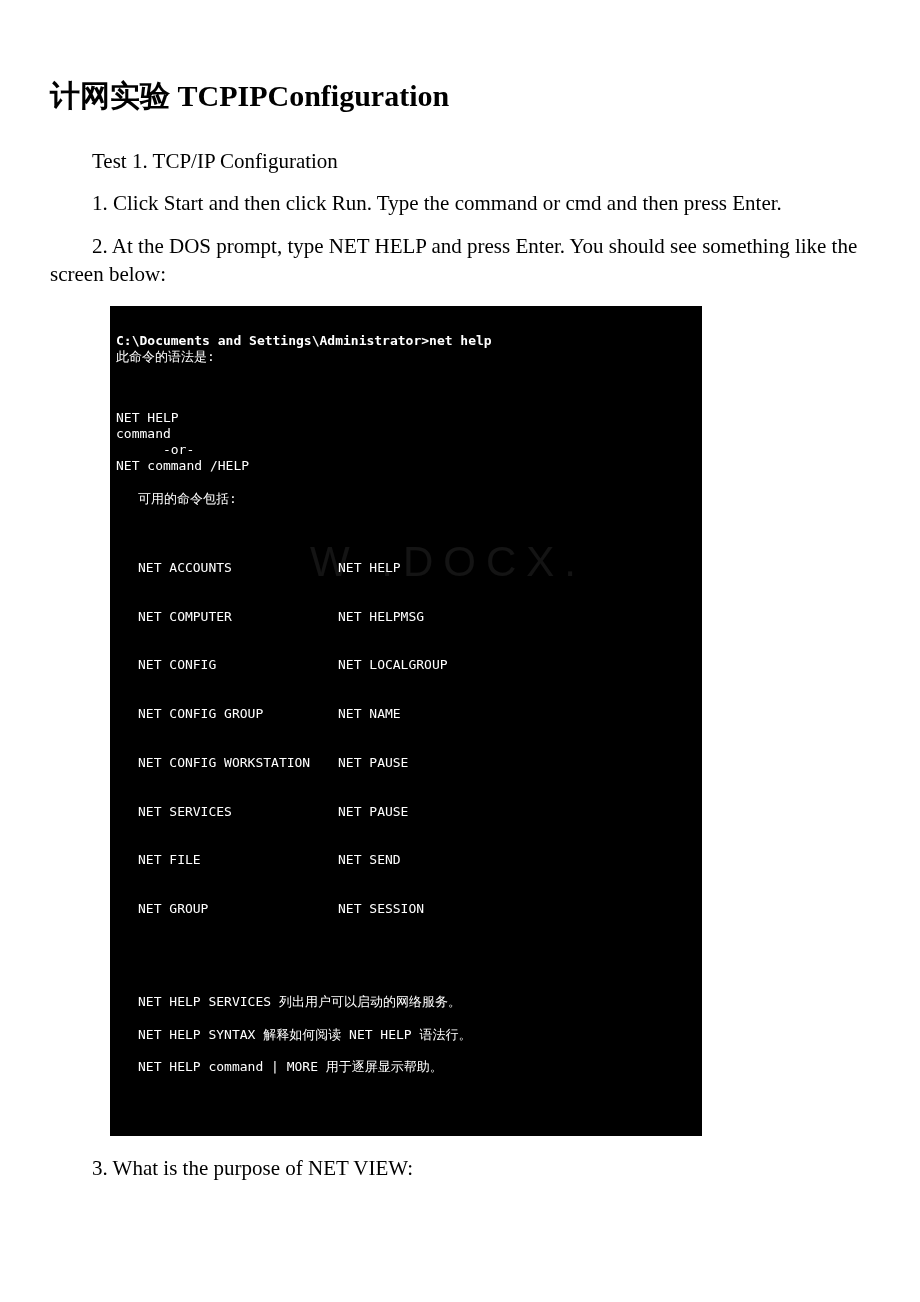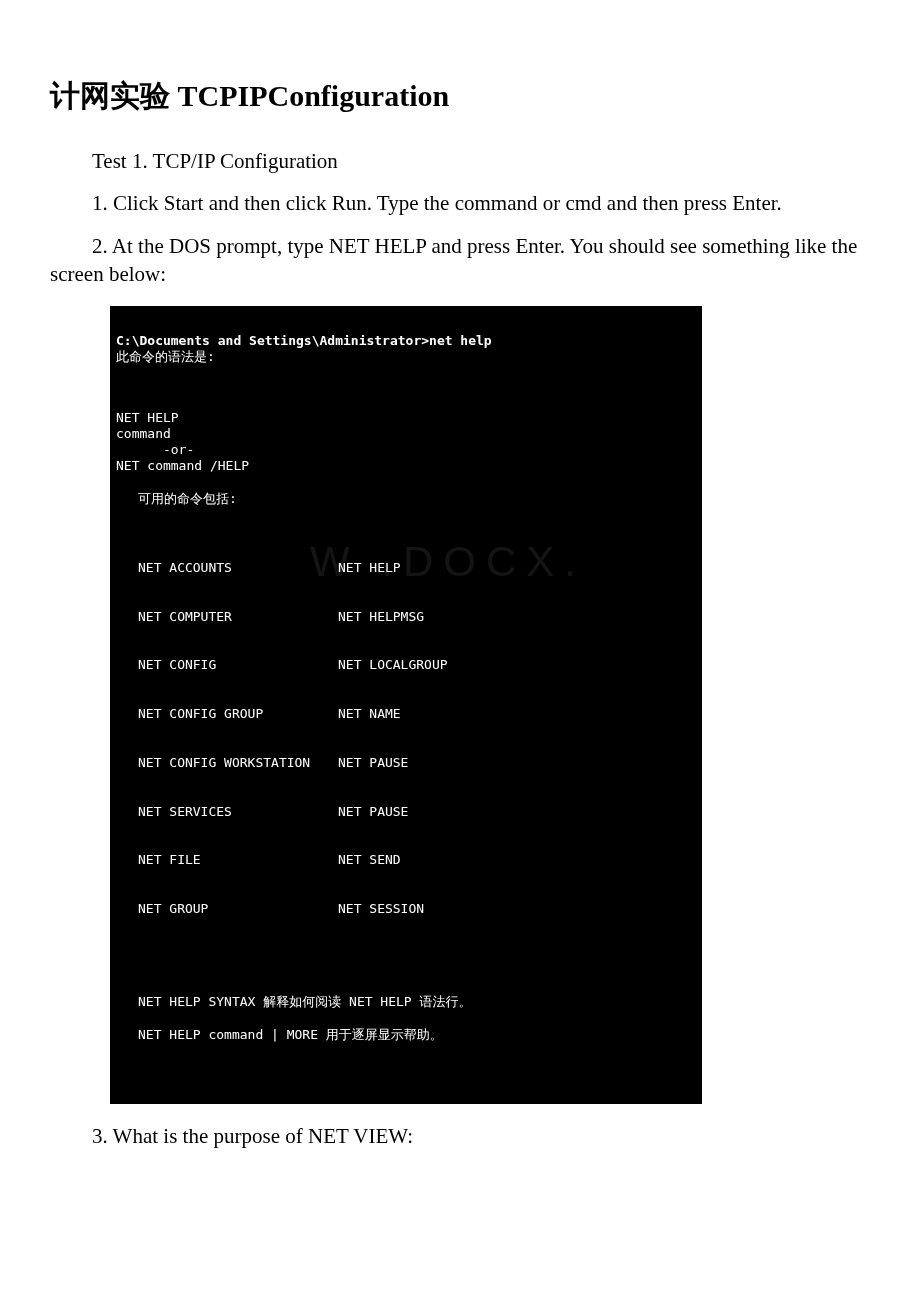--- a/index.html
+++ b/index.html
@@ -101,20 +101,21 @@
     <div>NET HELPMSG</div>
     <div>NET LOCALGROUP</div>
     <div>NET NAME</div>
     <div>NET PAUSE</div>
     <div>NET PAUSE</div>
     <div>NET SEND</div>
     <div>NET SESSION</div>
   </div>
 </div>
 <div class="blank"></div>
+<div class="indent1">NET HELP SERVICES 列出用户可以启动的网络服务。</div>
 <div class="indent1">NET HELP SYNTAX 解释如何阅读 NET HELP 语法行。</div>
 <div class="indent1">NET HELP command | MORE 用于逐屏显示帮助。</div>
 <div class="watermark">W .DOCX.</div>
     </div>
   </div>
 
   <p>3. What is the purpose of NET VIEW:</p>
 
 </div>
 

